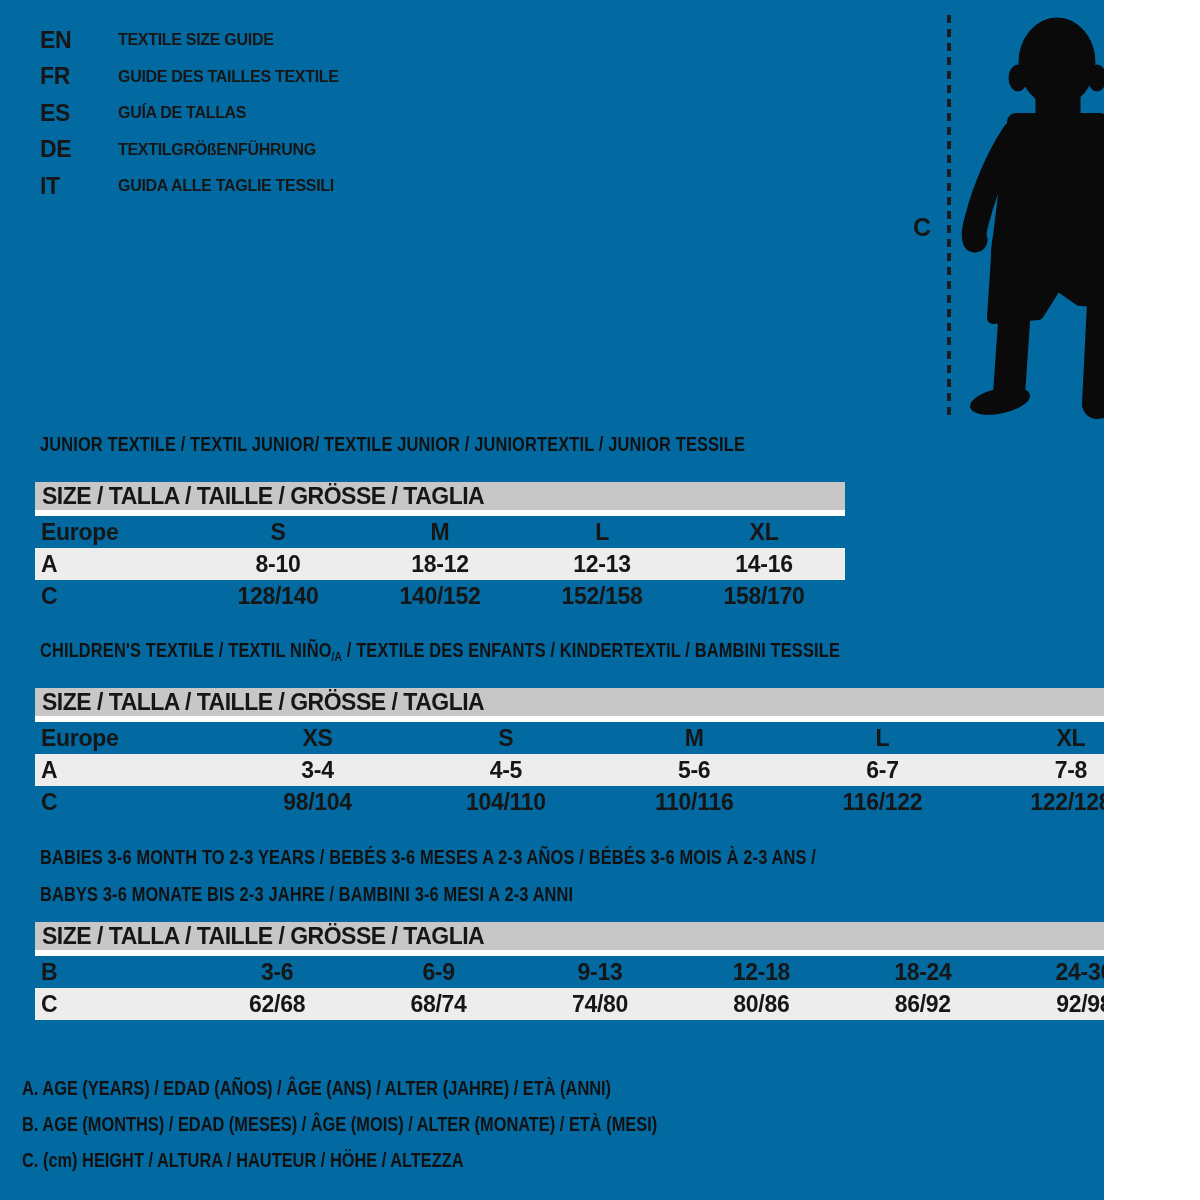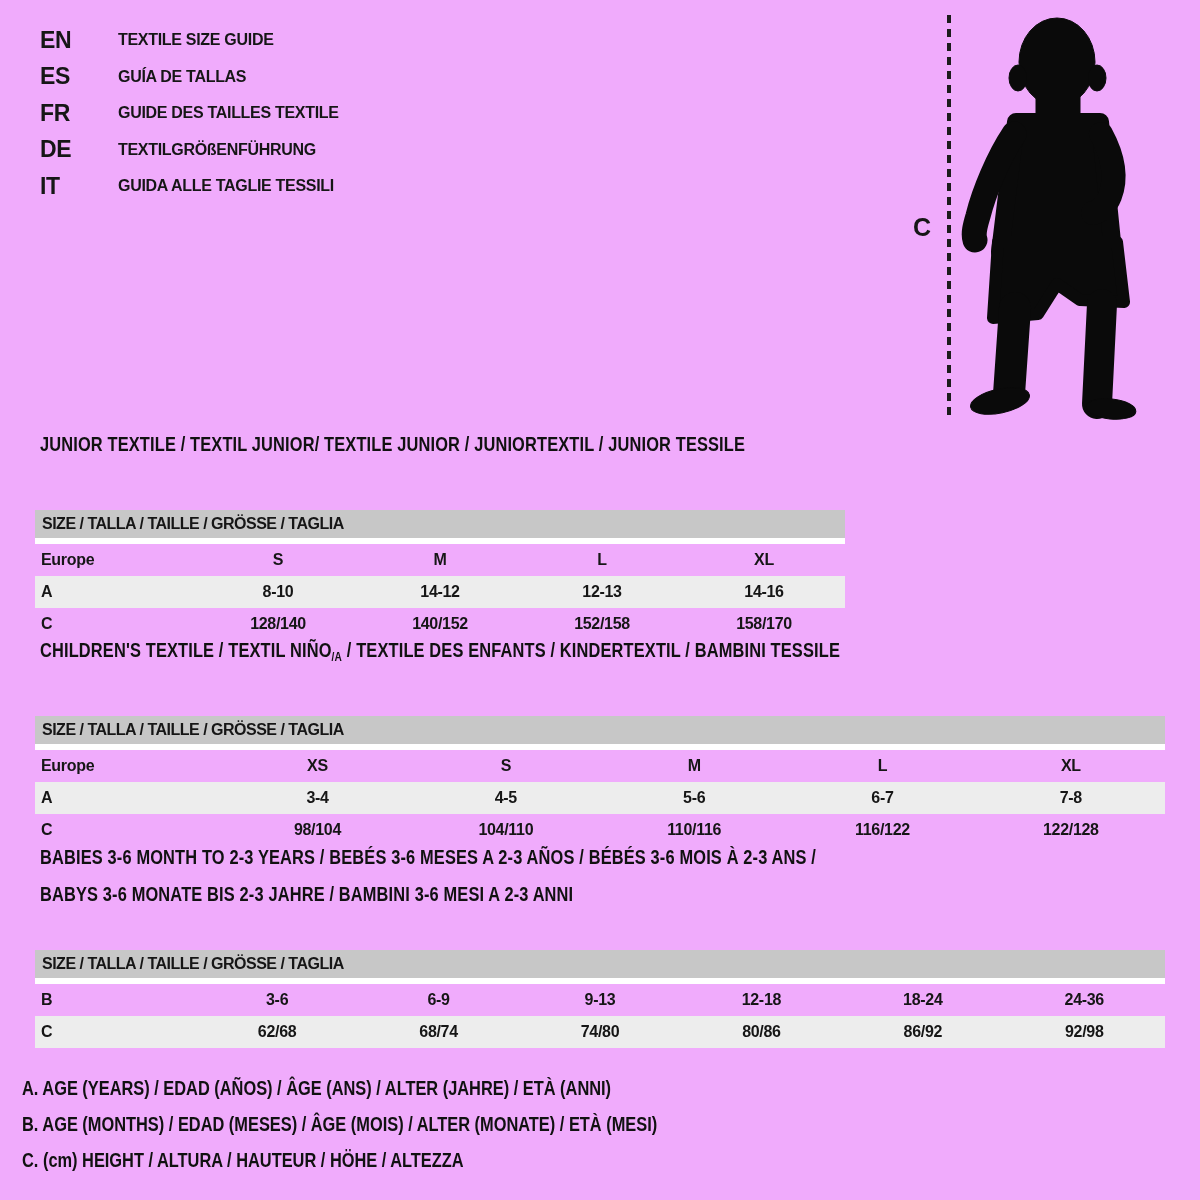--- a/index.html
+++ b/index.html
@@ -1,17 +1,17 @@
 <!DOCTYPE html>
 <html><head>
 <meta charset="utf-8">
 <style>
   html,body { margin:0; padding:0; background:#ffffff; }
   .canvas {
-    position:relative; width:1200px; height:1200px; background:#f0abfc;
+    position:relative; width:1104px; height:1200px; background:#0369a1;
     font-family:"Liberation Sans", sans-serif; color:#161616; overflow:hidden;
   }
 
   
   .lang-block { position:absolute; left:40px; top:22px; }
   .lang-row   { display:flex; height:36.5px; align-items:center; }
   .lang-code  { width:78px; font-size:23px; font-weight:bold; letter-spacing:-0.3px; }
   .lang-title { font-size:16px; font-weight:bold; letter-spacing:-0.3px; white-space:nowrap; }
 
   
@@ -25,21 +25,21 @@
   
   .sec-title {
     position:absolute; left:40px; font-size:21px; font-weight:bold; white-space:nowrap;
     transform:scaleX(0.78); transform-origin:0 50%; color:#111; letter-spacing:0.2px;
   }
   .sec-title .subsz { font-size:13px; vertical-align:-4px; }
   .two-line { line-height:37px; }
 
   
   .sg { position:absolute; left:35px; border-collapse:collapse; table-layout:fixed;
-        font-size:16px; font-weight:bold; color:#161616;margin-top:28px; }
+        font-size:23px; font-weight:bold; color:#161616; }
   .sg td { height:32px; text-align:center; padding:0; letter-spacing:-0.3px; }
   .sg td.lbl { width:100px; text-align:left; padding-left:6px; }
   .sg tr.bar td {
     background:#c7c7c7; height:28px; text-align:left; padding-left:7px;
     border-bottom:6px solid #ffffff; letter-spacing:-0.5px;
   }
   .sg tr.stripe td { background:#ededed; }
 
   
   .legend { position:absolute; left:22px; top:1070px; }
@@ -52,26 +52,26 @@
 <body>
 
 <div class="canvas">
 
   <div class="lang-block">
     <div class="lang-row">
       <span class="lang-code">EN</span>
       <span class="lang-title">TEXTILE SIZE GUIDE</span>
     </div>
     <div class="lang-row">
+      <span class="lang-code">FR</span>
+      <span class="lang-title">GUIDE DES TAILLES TEXTILE</span>
+    </div>
+    <div class="lang-row">
       <span class="lang-code">ES</span>
       <span class="lang-title">GUÍA DE TALLAS</span>
-    </div>
-    <div class="lang-row">
-      <span class="lang-code">FR</span>
-      <span class="lang-title">GUIDE DES TAILLES TEXTILE</span>
     </div>
     <div class="lang-row">
       <span class="lang-code">DE</span>
       <span class="lang-title">TEXTILGRÖßENFÜHRUNG</span>
     </div>
     <div class="lang-row">
       <span class="lang-code">IT</span>
       <span class="lang-title">GUIDA ALLE TAGLIE TESSILI</span>
     </div>
   </div>
@@ -104,21 +104,21 @@
       <tr>
         <td class="lbl">Europe</td>
         <td>S</td>
         <td>M</td>
         <td>L</td>
         <td>XL</td>
       </tr>
       <tr class="stripe">
         <td class="lbl">A</td>
         <td>8-10</td>
-        <td>14-12</td>
+        <td>18-12</td>
         <td>12-13</td>
         <td>14-16</td>
       </tr>
       <tr>
         <td class="lbl">C</td>
         <td>128/140</td>
         <td>140/152</td>
         <td>152/158</td>
         <td>158/170</td>
       </tr>

